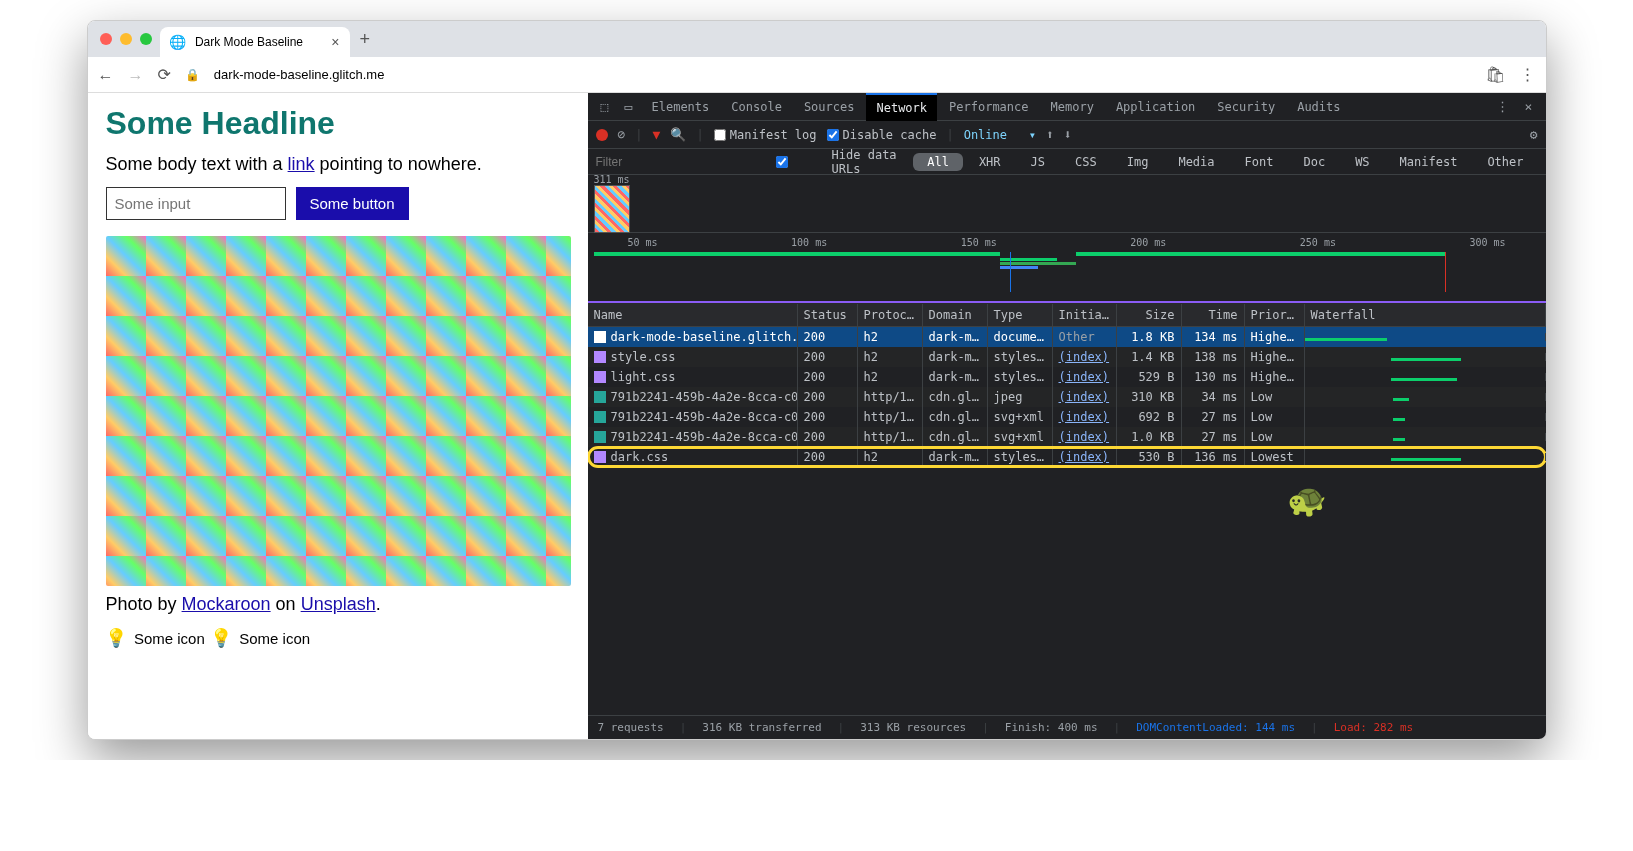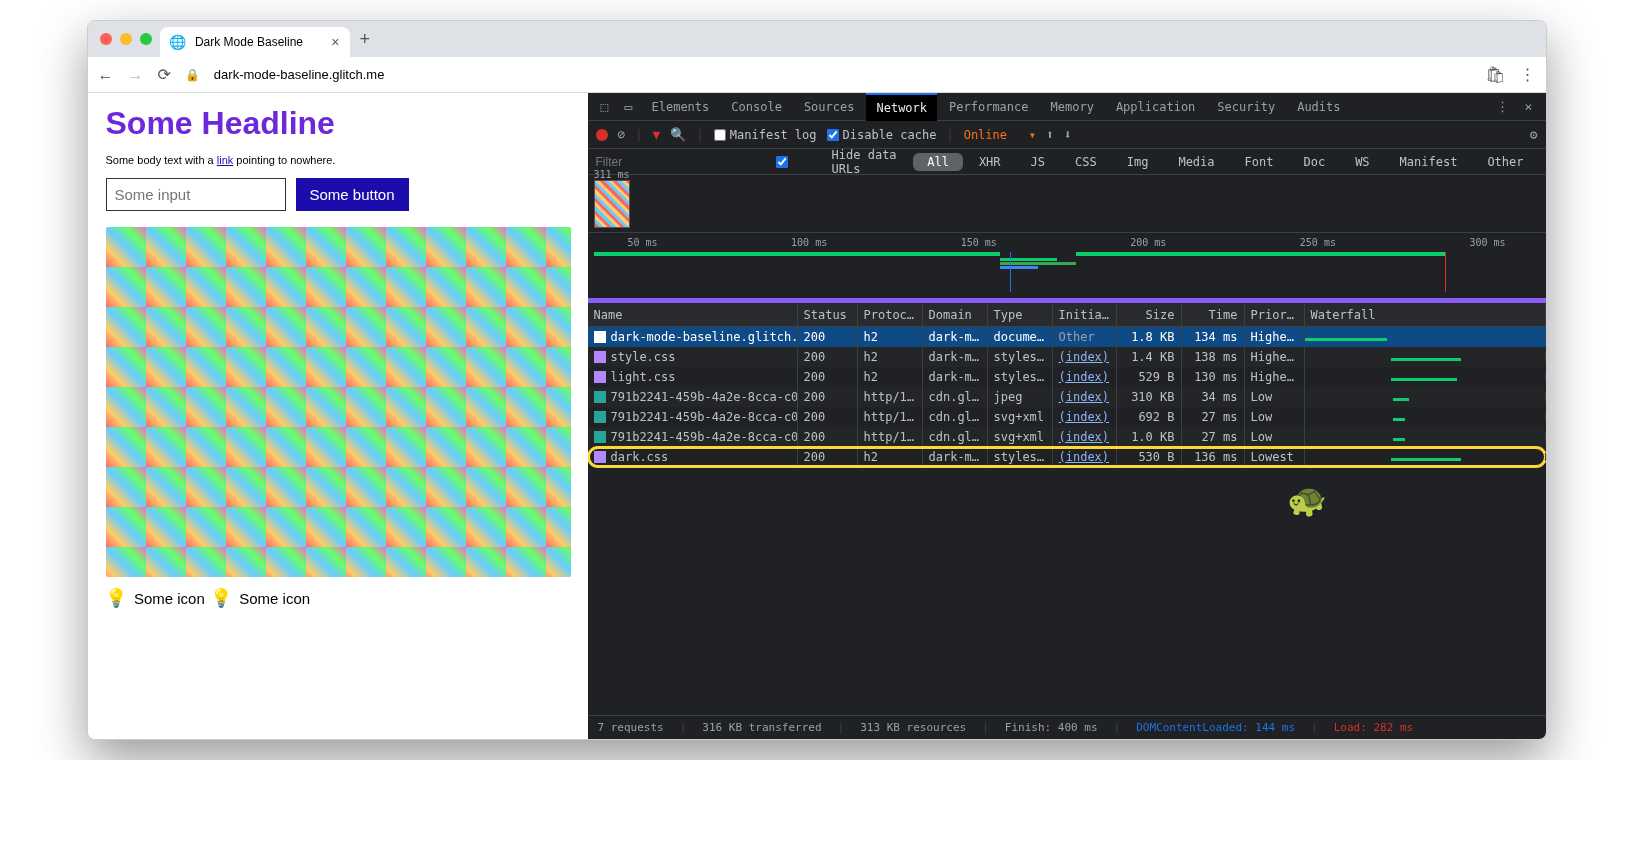--- a/index.html
+++ b/index.html
@@ -15,51 +15,51 @@
 .tab .globe { font-size: 14px; color: #555; }
 .tab .close { font-size: 14px; margin-left: auto; color: #555; cursor: pointer; }
 .newtab { margin-left: 10px; font-size: 18px; color: #555; cursor: pointer; }
 .addrbar { height: 36px; background: #fff; border-bottom: 1px solid #ddd; display: flex; align-items: center; padding: 0 10px; gap: 14px; font-size: 14px; color: #555; }
 .addrbar .nav-icon { cursor: pointer; font-size: 16px; }
 .addrbar .lock { font-size: 12px; }
 .addrbar .url { color: #000; font-size: 13px; flex: 0 0 auto; }
 .addrbar .spacer { flex: 1; }
 .content-row { flex: 1; display: flex; overflow: hidden; }
 .page { width: 500px; background: #fff; padding: 12px 18px; overflow-y: auto; }
-.page h1 { color: #6d28d9; font-size: 32px; font-weight: 700; margin-bottom: 12px; }
-.page p { font-size: 11px; margin-bottom: 12px; }
+.page h1 { color: #0f766e; font-size: 32px; font-weight: 700; margin-bottom: 12px; }
+.page p { font-size: 18px; margin-bottom: 12px; }
 .page a { color: #1a0dab; text-decoration: underline; }
 .page .formrow { display: flex; gap: 10px; margin-bottom: 16px; }
 .page input[type=text] { border: 1px solid #333; padding: 6px 8px; font-size: 15px; width: 180px; }
 .page button { background: #1a0dab; color: #fff; border: none; padding: 8px 14px; font-size: 15px; cursor: pointer; }
 .hero { width: 465px; height: 350px; background: linear-gradient(45deg,#f66,#fc6,#6cf,#6f6,#f6c); background-size: 40px 40px; margin-bottom: 8px; border-radius: 2px; }
 .icons-row { margin-top: 10px; font-size: 15px; display: flex; align-items: center; gap: 6px; }
 .icons-row .bulb { font-size: 18px; }
 .devtools { flex: 1; background: #202124; color: #bdc1c6; font-size: 12px; display: flex; flex-direction: column; font-family: Menlo, Consolas, monospace; }
 .dt-tabs { height: 28px; display: flex; align-items: center; border-bottom: 1px solid #3c4043; padding: 0 6px; gap: 2px; }
 .dt-tabs .dticon { width: 22px; text-align: center; font-size: 13px; cursor: pointer; color: #9aa0a6; }
 .dt-tabs .dtlabel { padding: 6px 10px; cursor: pointer; color: #9aa0a6; }
 .dt-tabs .dtlabel.active { color: #e8eaed; background: #000; border-top: 2px solid #1a73e8; }
 .dt-tabs .right { margin-left: auto; display: flex; gap: 4px; }
 .dt-toolbar { height: 28px; display: flex; align-items: center; padding: 0 8px; gap: 10px; border-bottom: 1px solid #3c4043; }
 .record { width: 12px; height: 12px; border-radius: 50%; background: #d93025; }
 .tb-icon { cursor: pointer; color: #9aa0a6; font-size: 13px; }
 .funnel { color: #d93025; }
 .chk { display: flex; align-items: center; gap: 4px; color: #bdc1c6; }
 .chk input { width: 12px; height: 12px; accent-color: #1a73e8; }
-.sel { color: #f97316; }
+.sel { color: #7dd3fc; }
 .dt-filter { height: 26px; display: flex; align-items: center; padding: 0 8px; gap: 10px; border-bottom: 1px solid #3c4043; }
 .dt-filter input { background: transparent; border: none; color: #bdc1c6; width: 130px; font-size: 12px; outline: none; }
 .typefilters { display: flex; gap: 2px; align-items: center; }
 .typefilters span { padding: 2px 14px; cursor: pointer; color: #bdc1c6; }
 .typefilters span.active { background: #5f6368; border-radius: 6px; color: #fff; }
-.overview { height: 58px; border-bottom: 1px solid #3c4043; padding: 4px 6px; display: flex; align-items: flex-end; gap: 8px; }
+.overview { height: 58px; border-bottom: 1px solid #3c4043; padding: 4px 6px; display: flex; align-items: center; gap: 8px; }
 .overview .thumb { width: 36px; height: 48px; background: repeating-linear-gradient(45deg,#f66,#f66 3px,#6cf 3px,#6cf 6px,#fc6 6px,#fc6 9px); border: 1px solid #555; }
 .overview .ms { font-size: 10px; color: #9aa0a6; }
-.timeline { height: 70px; border-bottom: 5px solid #8b5cf6; position: relative; }
+.timeline { height: 70px; border-bottom: 2px solid #8b5cf6; position: relative; }
 .ticks { display: flex; justify-content: space-between; padding: 4px 40px 0 40px; font-size: 10px; color: #9aa0a6; }
 .tl-body { position: relative; height: 40px; margin: 4px 6px; }
 .tl-bar { position: absolute; height: 4px; background: #0cce6b; }
 .tl-line-blue { position: absolute; top: 0; bottom: 0; width: 1px; background: #1a73e8; }
 .tl-line-red { position: absolute; top: 0; bottom: 0; width: 1px; background: #d93025; }
 .netgrid { flex: 1; display: flex; flex-direction: column; overflow: hidden; position: relative; }
 .ghead { display: flex; background: #292a2d; border-bottom: 1px solid #3c4043; height: 24px; align-items: center; }
 .ghead > div, .grow > div { padding: 4px 6px; overflow: hidden; text-overflow: ellipsis; white-space: nowrap; border-right: 1px solid #3c4043; }
 .c-name { width: 210px; display: flex; align-items: center; gap: 5px; }
 .c-status { width: 60px; }
@@ -117,20 +117,23 @@
     <div class="page">
       <h1>Some Headline</h1>
       <p>
         <span>Some body text with a </span><a href="#">link</a><span> pointing to nowhere.</span>
       </p>
       <div class="formrow">
         <input type="text" placeholder="Some input" style="">
         <button>Some button</button>
       </div>
       <div class="hero"></div>
+      <p>
+        <span>Photo by </span><a href="#">Mockaroon</a><span> on </span><a href="#">Unsplash</a><span>.</span>
+      </p>
       <div class="icons-row">
         <span class="bulb">💡</span>
         <span>Some icon</span>
         <span class="bulb">💡</span>
         <span>Some icon</span>
       </div>
     </div>
 
     <div class="devtools">
       <div class="dt-tabs">

